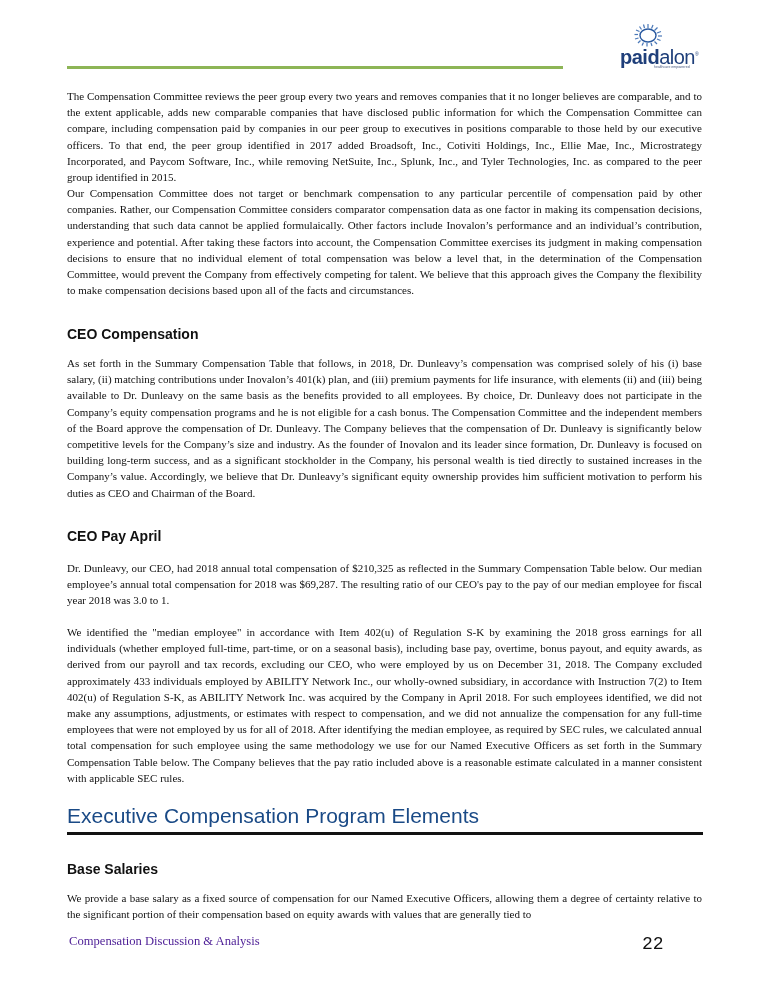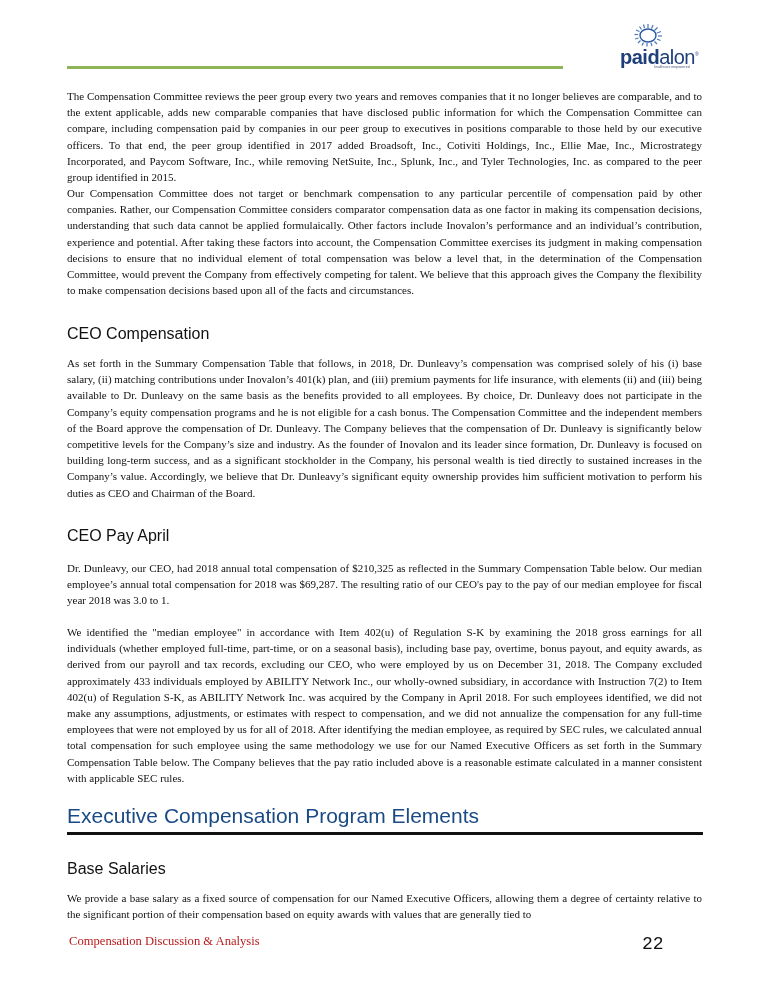--- a/index.html
+++ b/index.html
@@ -8,25 +8,25 @@
 
     .green-rule { position: absolute; left: 67px; top: 66px; width: 496px; height: 3px; background: #8db556; }
 
     .logo { position: absolute; left: 616px; top: 22px; width: 80px; height: 50px; }
     .logo-swirl { position: absolute; left: 14px; top: 0; width: 36px; height: 26px; }
     .logo-word { position: absolute; left: 4px; top: 22px; font-family: "Liberation Sans", sans-serif; font-size: 20px; font-weight: bold; color: #1f3f7a; letter-spacing: -0.5px; line-height: 20px; }
     .logo-word .light { font-weight: normal; }
     .logo-tag { position: absolute; left: 38px; top: 43px; font-family: "Liberation Sans", sans-serif; font-size: 3.5px; color: #4a5a80; white-space: nowrap; }
 
     .body-text { position: absolute; left: 67px; width: 635px; font-family: "Liberation Serif", serif; font-size: 11px; line-height: 16.2px; text-align: justify; color: #111; margin: 0; }
-    .h2 { position: absolute; left: 67px; font-family: "Liberation Sans", sans-serif; font-weight: normal; font-size: 16px; color: #111; margin: 0; line-height: 20px; }
+    .h2 { position: absolute; left: 67px; font-family: "Liberation Sans", sans-serif; font-weight: bold; font-size: 14px; color: #111; margin: 0; line-height: 20px; }
     .h1 { position: absolute; left: 67px; font-family: "Liberation Sans", sans-serif; font-weight: normal; font-size: 21px; color: #1a4a86; margin: 0; line-height: 24px; }
     .black-rule { position: absolute; left: 67px; top: 832px; width: 636px; height: 3px; background: #111; }
 
-    .footer-left { position: absolute; left: 69px; top: 934px; font-family: "Liberation Serif", serif; font-size: 12.6px; color: #b91c1c; }
+    .footer-left { position: absolute; left: 69px; top: 934px; font-family: "Liberation Serif", serif; font-size: 12.6px; color: #4c1d95; }
     .footer-right { position: absolute; left: 642px; top: 934px; font-family: Liberation Mono, monospace; font-size: 18px; color: #111; }
   </style>
 </head>
 <body>
 
 <div class="page">
 
   <div class="green-rule"></div>
 
   <div class="logo">

